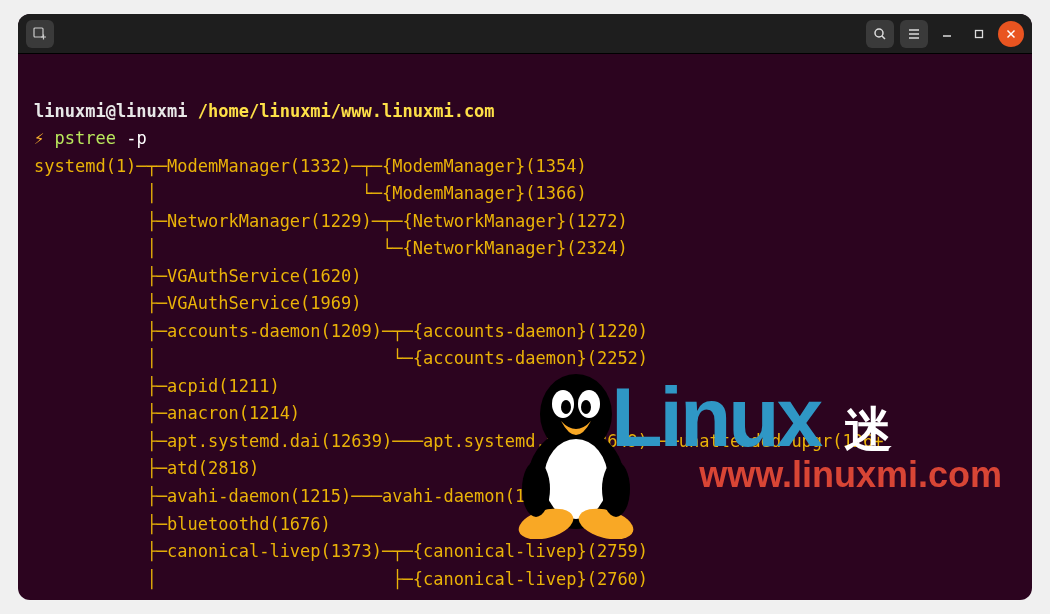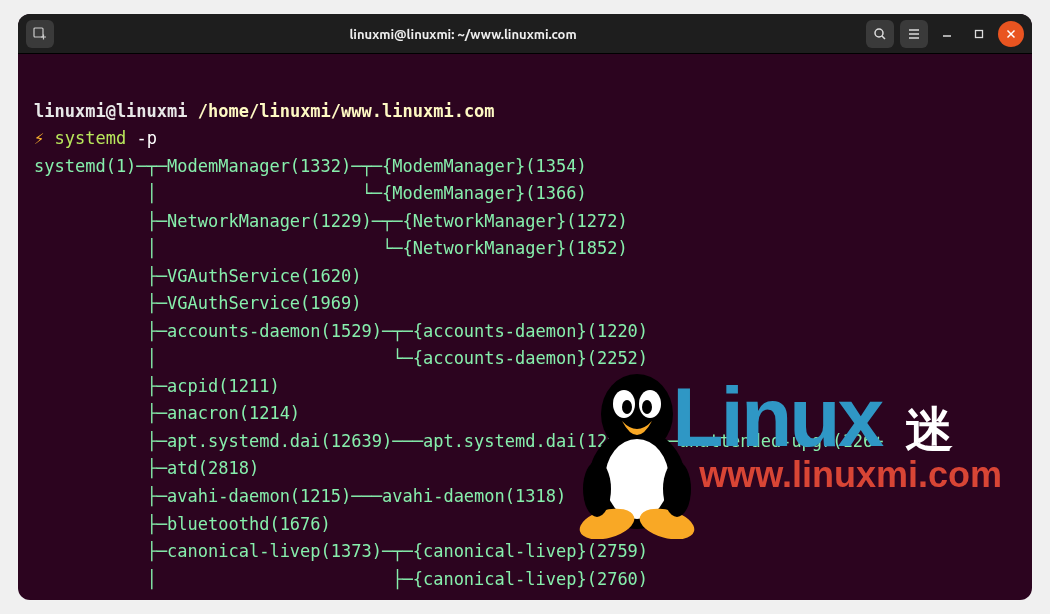--- a/index.html
+++ b/index.html
@@ -89,25 +89,25 @@
     }
     .terminal {
       padding: 16px;
       color: #eee;
       font-size: 17px;
       line-height: 1.62;
       white-space: pre;
       font-family: "DejaVu Sans Mono", "Ubuntu Mono", monospace;
     }
     .user { color: #e8e8e8; font-weight: bold; }
-    .path { color: #fef9c3; font-weight: bold; }
+    .path { color: #fde047; font-weight: bold; }
     .lightning { color: #ffb52e; }
     .cmd { color: #b9e85c; }
     .arg { color: #fff; }
-    .tree { color: #86efac; }
+    .tree { color: #eab308; }
     .watermark {
       position: absolute;
       right: 30px;
       top: 355px;
       pointer-events: none;
     }
     .watermark-text {
       font-family: Arial, sans-serif;
       font-weight: bold;
       font-size: 84px;
@@ -122,21 +122,21 @@
       color: #fff;
       font-size: 48px;
       margin-left: 4px;
     }
     .watermark-url {
       font-family: Arial, sans-serif;
       font-weight: bold;
       font-size: 36px;
       color: #d84535;
       margin-top: -12px;
-      margin-left: 27px;
+      margin-left: 88px;
     }
     .tux {
       position: absolute;
       left: -110px;
       top: -10px;
       width: 150px;
       height: 180px;
     }
   </style>
 </head>
@@ -146,21 +146,20 @@
   <div class="titlebar">
     <div class="titlebar-left">
       <div class="titlebar-btn">
         <svg width="14" height="14" viewBox="0 0 14 14">
           <rect x="1" y="1" width="9" height="9" fill="none" stroke="#ccc" stroke-width="1.2" rx="1"></rect>
           <line x1="8" y1="10" x2="13" y2="10" stroke="#ccc" stroke-width="1.2"></line>
           <line x1="10.5" y1="7.5" x2="10.5" y2="12.5" stroke="#ccc" stroke-width="1.2"></line>
         </svg>
       </div>
     </div>
-    <div class="titlebar-center">linuxmi@linuxmi: ~/www.linuxmi.com</div>
     <div class="titlebar-right">
       <div class="icon-btn">
         <svg width="14" height="14" viewBox="0 0 14 14">
           <circle cx="6" cy="6" r="4" fill="none" stroke="#ddd" stroke-width="1.5"></circle>
           <line x1="9" y1="9" x2="12" y2="12" stroke="#ddd" stroke-width="1.5"></line>
         </svg>
       </div>
       <div class="icon-btn">
         <svg width="14" height="14" viewBox="0 0 14 14">
           <line x1="2" y1="3" x2="12" y2="3" stroke="#ddd" stroke-width="1.5"></line>
@@ -182,28 +181,28 @@
         <svg width="10" height="10" viewBox="0 0 10 10">
           <line x1="1.5" y1="1.5" x2="8.5" y2="8.5" stroke="#fff" stroke-width="1.5"></line>
           <line x1="8.5" y1="1.5" x2="1.5" y2="8.5" stroke="#fff" stroke-width="1.5"></line>
         </svg>
       </div>
     </div>
   </div>
 
   <div class="terminal">
 <span><span class="user">linuxmi@linuxmi</span> <span class="path">/home/linuxmi/www.linuxmi.com</span></span>
-<span><span class="lightning">⚡</span> <span class="cmd">systemd</span> <span class="arg">-p</span></span>
+<span><span class="lightning">⚡</span> <span class="cmd">pstree</span> <span class="arg">-p</span></span>
 <span class="tree">systemd(1)─┬─ModemManager(1332)─┬─{ModemManager}(1354)</span>
 <span class="tree">           │                    └─{ModemManager}(1366)</span>
 <span class="tree">           ├─NetworkManager(1229)─┬─{NetworkManager}(1272)</span>
-<span class="tree">           │                      └─{NetworkManager}(1852)</span>
+<span class="tree">           │                      └─{NetworkManager}(2324)</span>
 <span class="tree">           ├─VGAuthService(1620)</span>
 <span class="tree">           ├─VGAuthService(1969)</span>
-<span class="tree">           ├─accounts-daemon(1529)─┬─{accounts-daemon}(1220)</span>
+<span class="tree">           ├─accounts-daemon(1209)─┬─{accounts-daemon}(1220)</span>
 <span class="tree">           │                       └─{accounts-daemon}(2252)</span>
 <span class="tree">           ├─acpid(1211)</span>
 <span class="tree">           ├─anacron(1214)</span>
 <span class="tree">           ├─apt.systemd.dai(12639)───apt.systemd.dai(12649)───unattended-upgr(126+</span>
 <span class="tree">           ├─atd(2818)</span>
 <span class="tree">           ├─avahi-daemon(1215)───avahi-daemon(1318)</span>
 <span class="tree">           ├─bluetoothd(1676)</span>
 <span class="tree">           ├─canonical-livep(1373)─┬─{canonical-livep}(2759)</span>
 <span class="tree">           │                       ├─{canonical-livep}(2760)</span>
   </div>

